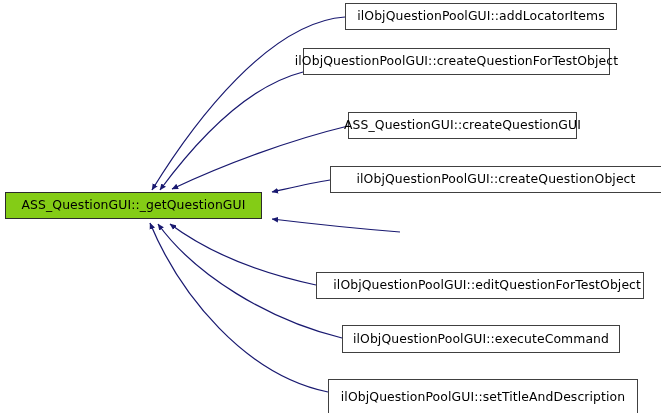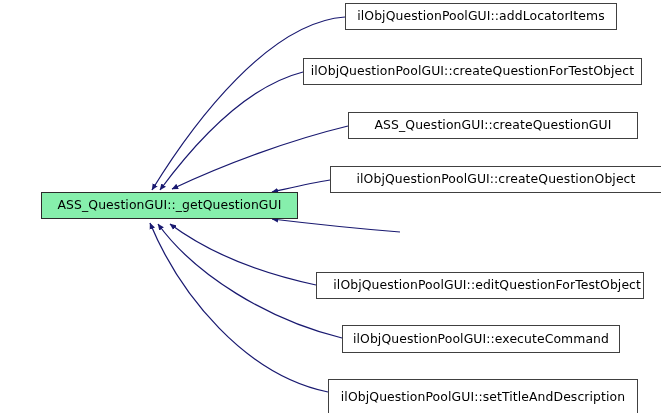--- a/index.html
+++ b/index.html
@@ -33,23 +33,22 @@
     border: 1px solid #404040;
     background: #ffffff;
     color: #000000;
     font-size: 12.4px;
     line-height: 1;
     letter-spacing: 0.1px;
     white-space: nowrap;
     z-index: 5;
   }
   .node.center {
-    background: #86efac;
+    background: #84cc16;
     border-color: #2b2b2b;
-    margin-left: 36px;
   }
   .node-label {
     display: block;
     padding: 0 2px;
   }
 </style>
 </head>
 <body>
 
 <div id="graph-root">
@@ -73,25 +72,25 @@
   </svg>
 
   <div class="node center" style="left: 5px; top: 192px; width: 257px; height: 27px;">
     <span class="node-label">ASS_QuestionGUI::_getQuestionGUI</span>
   </div>
 
   <div class="node" style="left: 345px; top: 3px; width: 272px; height: 27px;">
     <span class="node-label">ilObjQuestionPoolGUI::addLocatorItems</span>
   </div>
 
-  <div class="node" style="left: 303px; top: 58px; width: 339px; height: 27px; text-align: center;">
+  <div class="node" style="left: 303px; top: 48px; width: 307px; height: 27px; text-align: center;">
     <span class="node-label">ilObjQuestionPoolGUI::createQuestionForTestObject</span>
   </div>
 
-  <div class="node" style="left: 348px; top: 112px; width: 290px; height: 27px;">
+  <div class="node" style="left: 348px; top: 112px; width: 229px; height: 27px;">
     <span class="node-label">ASS_QuestionGUI::createQuestionGUI</span>
   </div>
 
   <div class="node" style="left: 330px; top: 166px; width: 332px; height: 27px;">
     <span class="node-label">ilObjQuestionPoolGUI::createQuestionObject</span>
   </div>
 
 
   <div class="node" style="left: 316px; top: 272px; width: 328px; height: 27px; justify-content: flex-end;">
     <span class="node-label">ilObjQuestionPoolGUI::editQuestionForTestObject</span>

